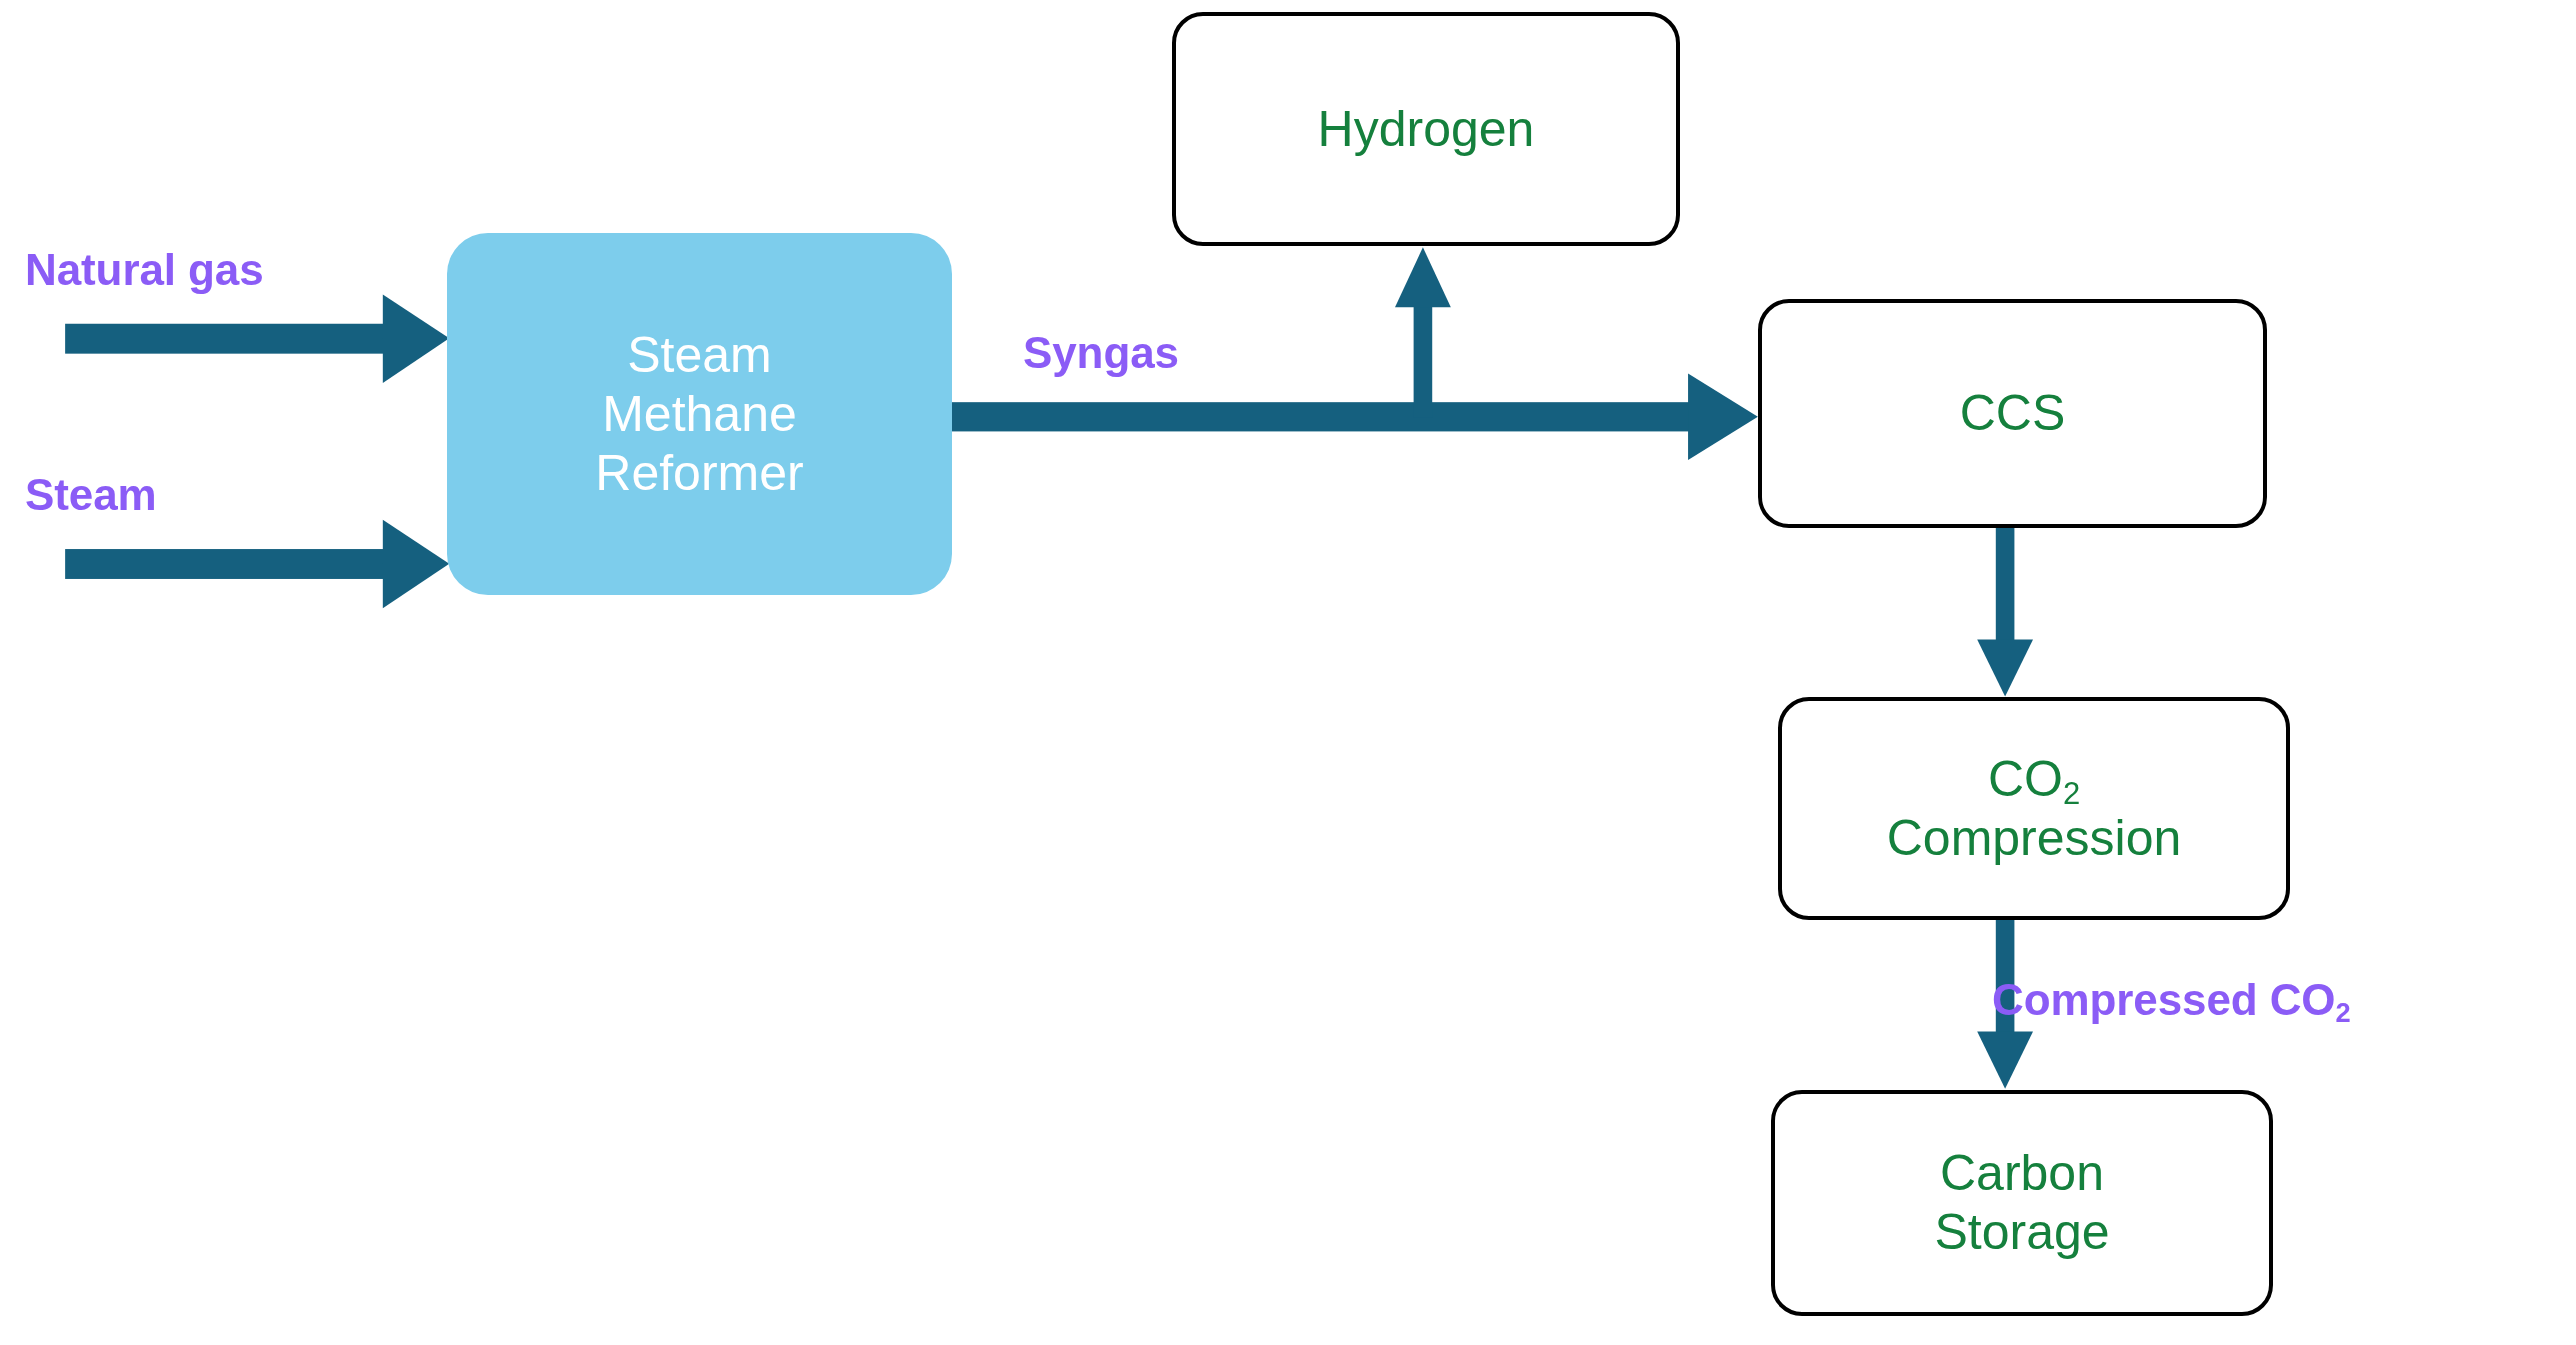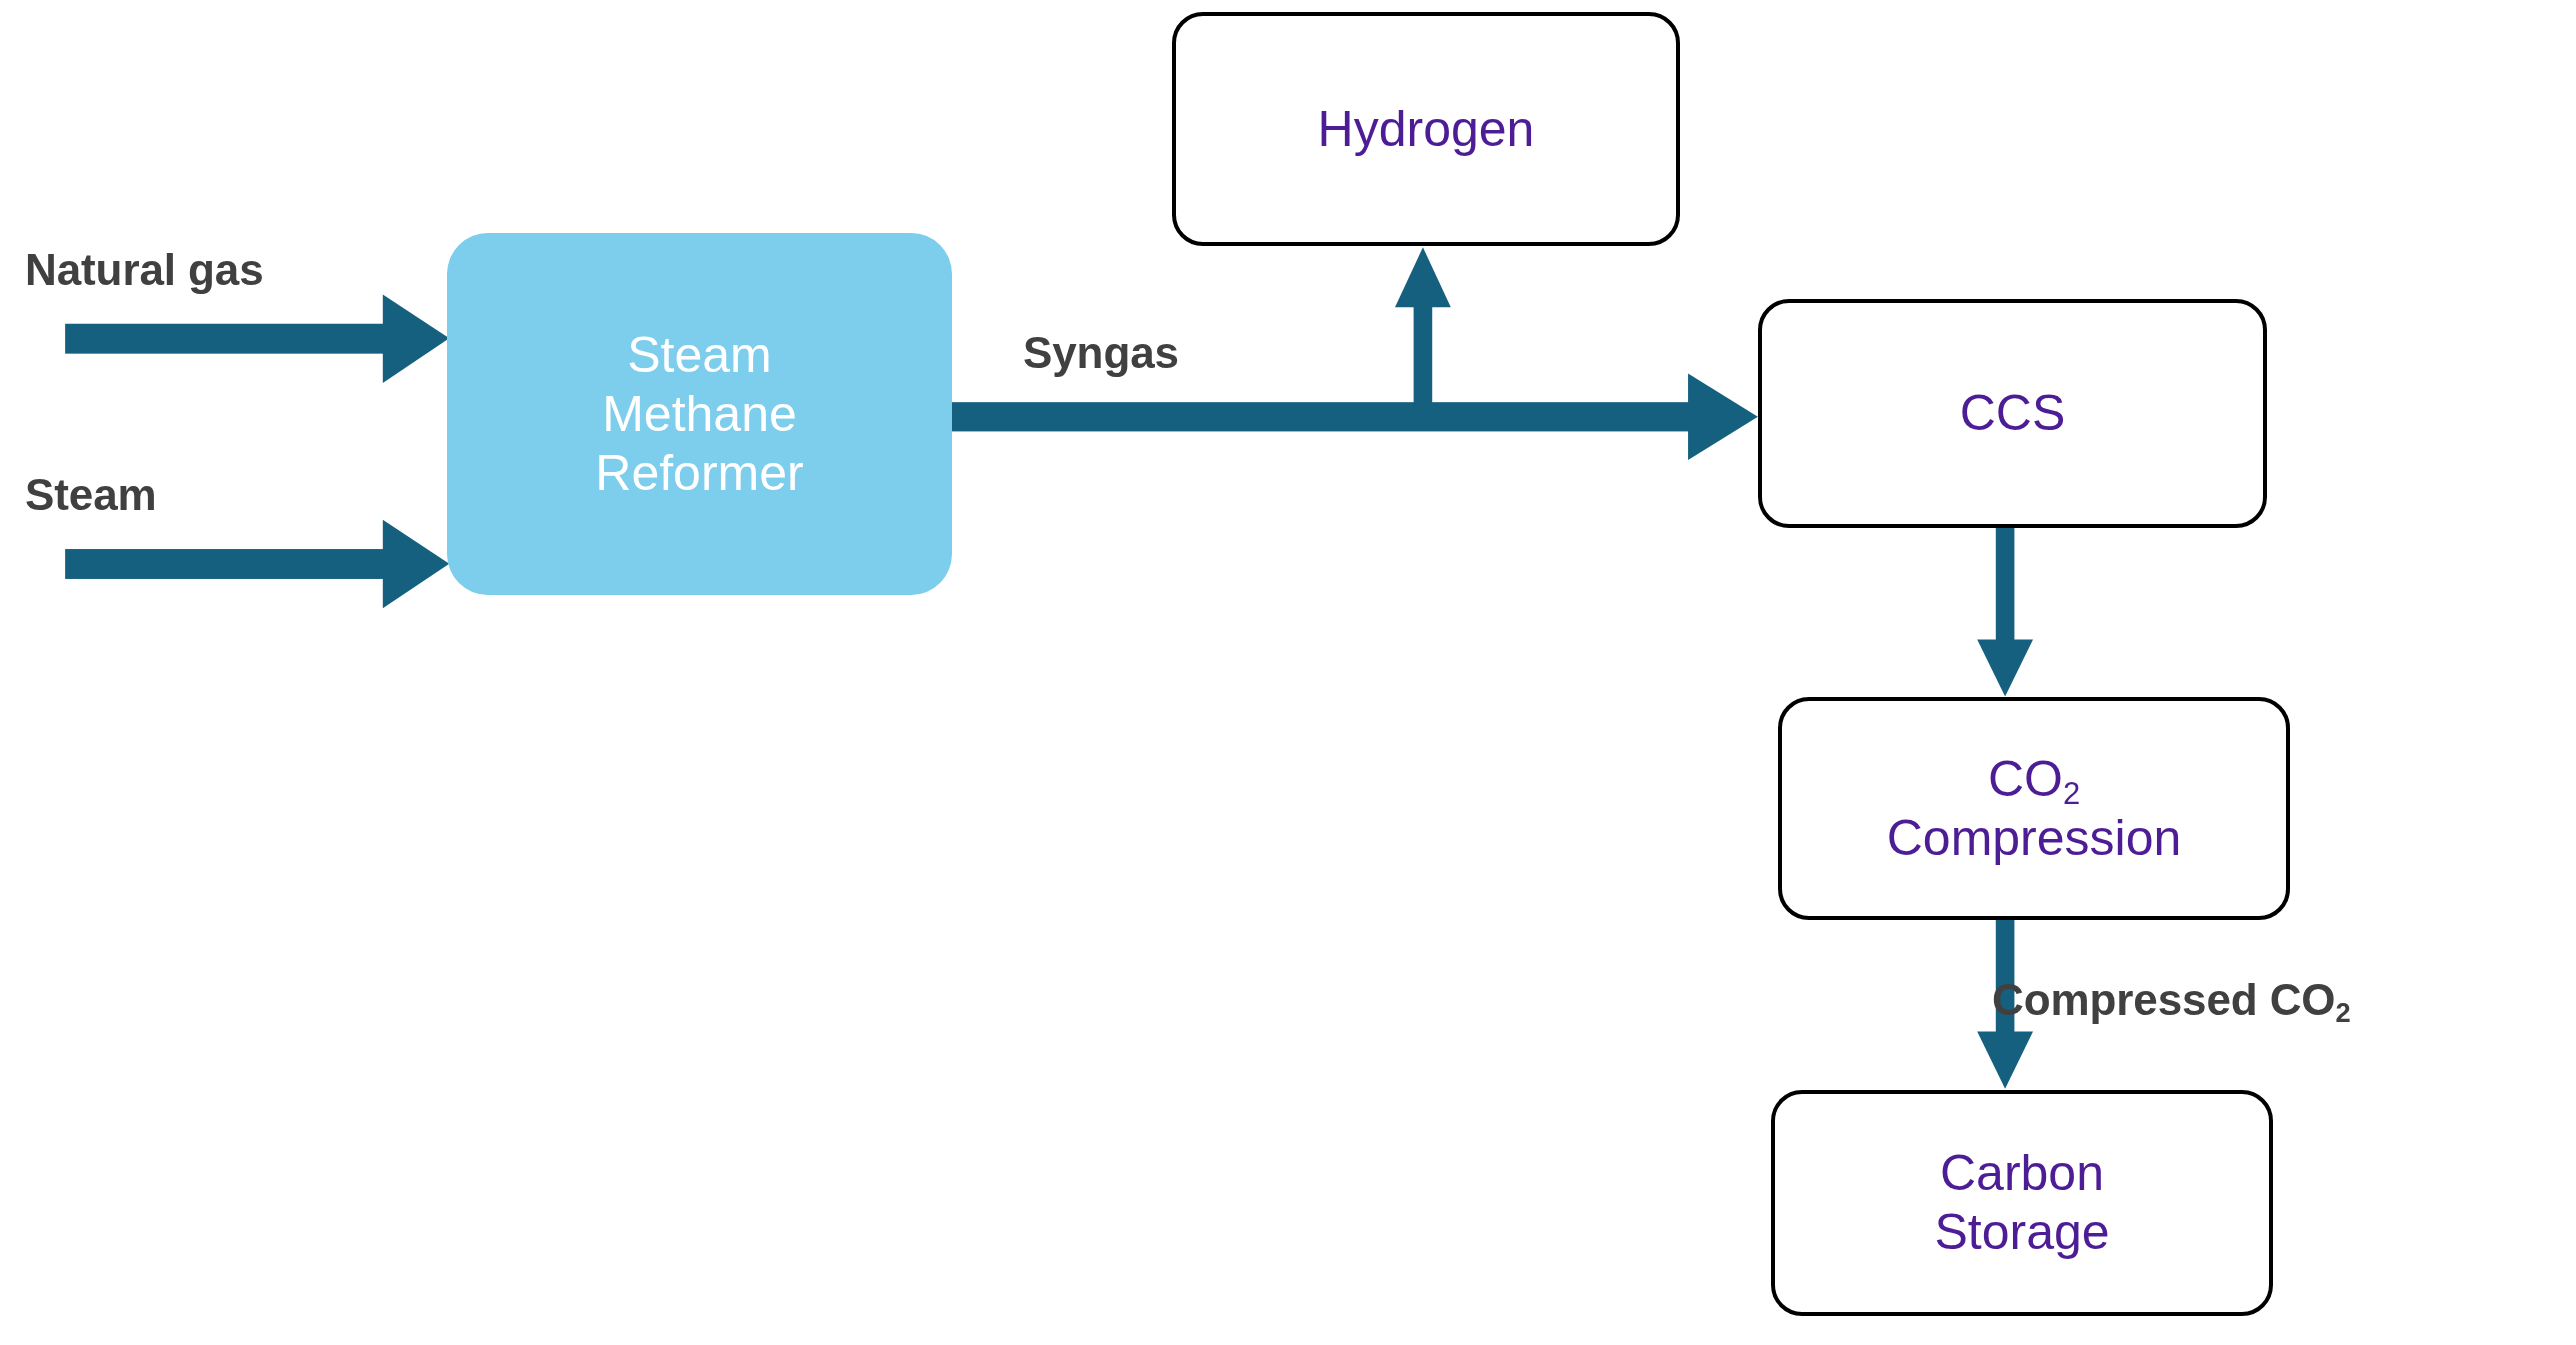--- a/index.html
+++ b/index.html
@@ -29,37 +29,37 @@
     display: flex;
     align-items: center;
     justify-content: center;
     text-align: center;
     line-height: 1.18;
   }
   .node-outline {
     border: 4.7px solid #000000;
     border-radius: 31px;
     background: #ffffff;
-    color: #4c1d95;
+    color: #15803d;
     font-size: 50px;
     font-weight: 400;
   }
   .node-filled {
     background: #7dcdec;
     border: none;
     border-radius: 41px;
     color: #ffffff;
     font-size: 50px;
     font-weight: 400;
   }
   .stream-label {
     position: absolute;
     font-size: 44px;
     font-weight: 700;
-    color: #404040;
+    color: #8b5cf6;
     white-space: nowrap;
     letter-spacing: -0.1px;
   }
   sub {
     font-size: 0.62em;
     vertical-align: baseline;
     position: relative;
     top: 0.26em;
   }
   .node-line { display: block; }

